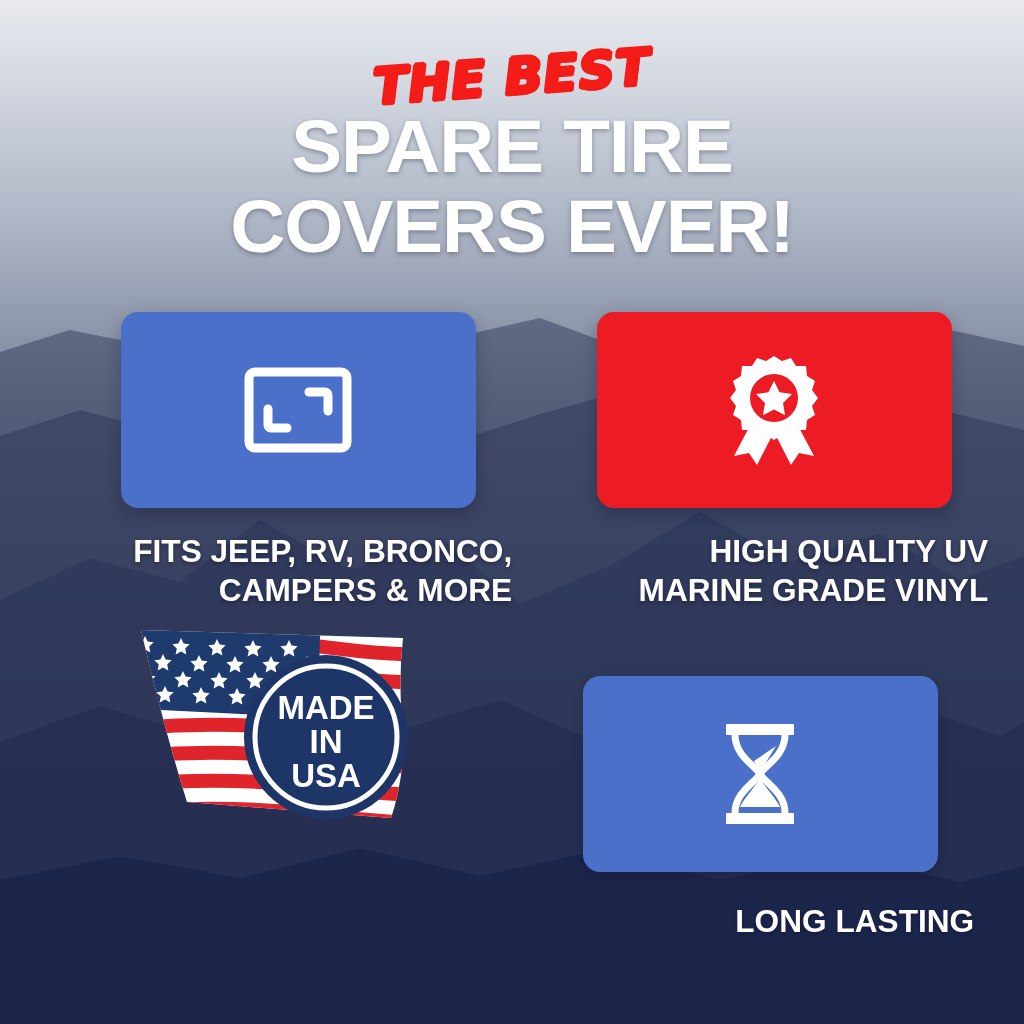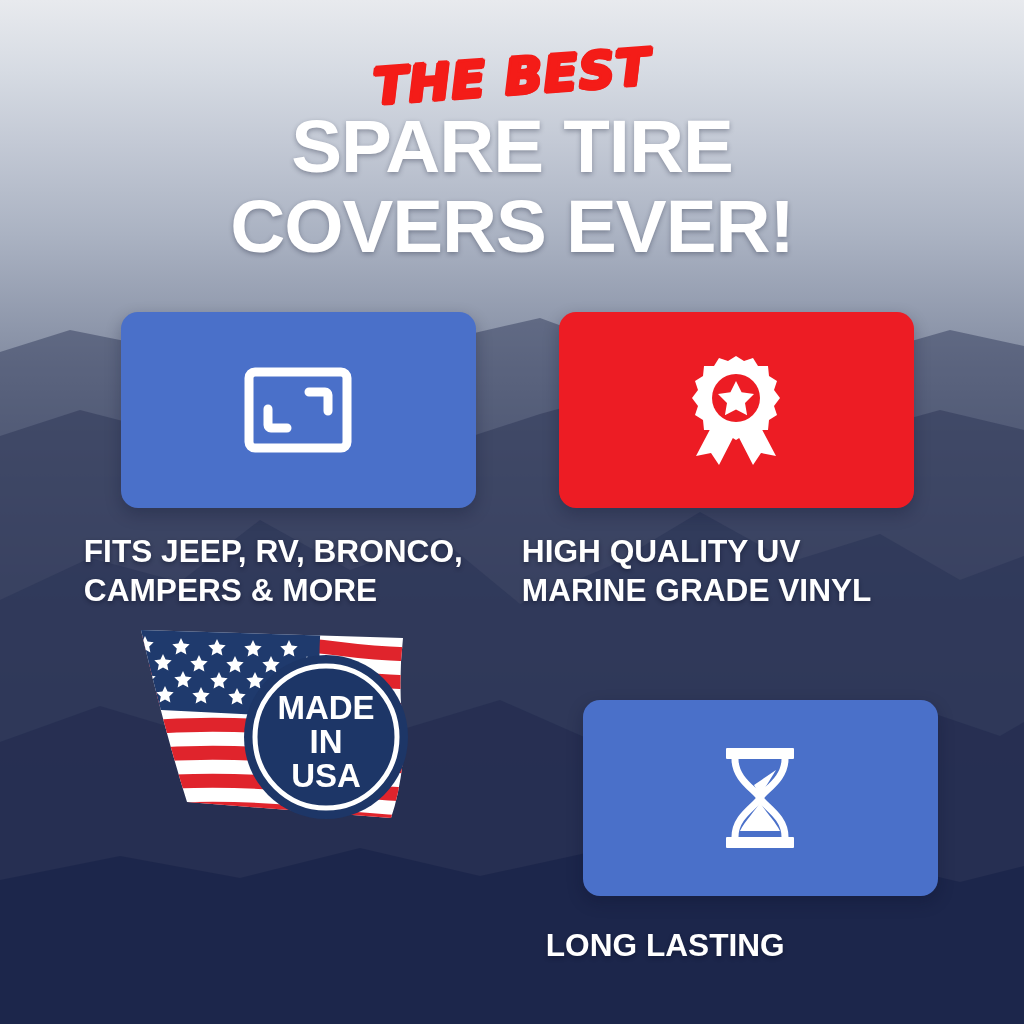--- a/index.html
+++ b/index.html
@@ -68,26 +68,26 @@
     text-shadow:0 2px 5px rgba(20,25,50,.35);
   }
   #hl1 { top:110px; }
   #hl2 { top:190px; }
 
   
   .feature {
     position:absolute;
     z-index:4;
     width:420px;
-    text-align:left;
+    text-align:right;
   }
   #feat-fits    { left:88px;  top:312px; }
-  #feat-quality { left:526px; top:312px; }
+  #feat-quality { left:564px; top:312px; }
   #feat-usa     { left:88px;  top:622px; }
-  #feat-long    { left:550px; top:700px; }
+  #feat-long    { left:550px; top:676px; }
 
   .card {
     width:355px; height:196px;
     border-radius:17px;
     margin:0 auto;
     display:flex; align-items:center; justify-content:center;
     box-shadow:0 6px 16px rgba(10,16,38,.28);
   }
   .card.blue { background:#4a70c9; }
   .card.red  { background:#ed1c24; }

